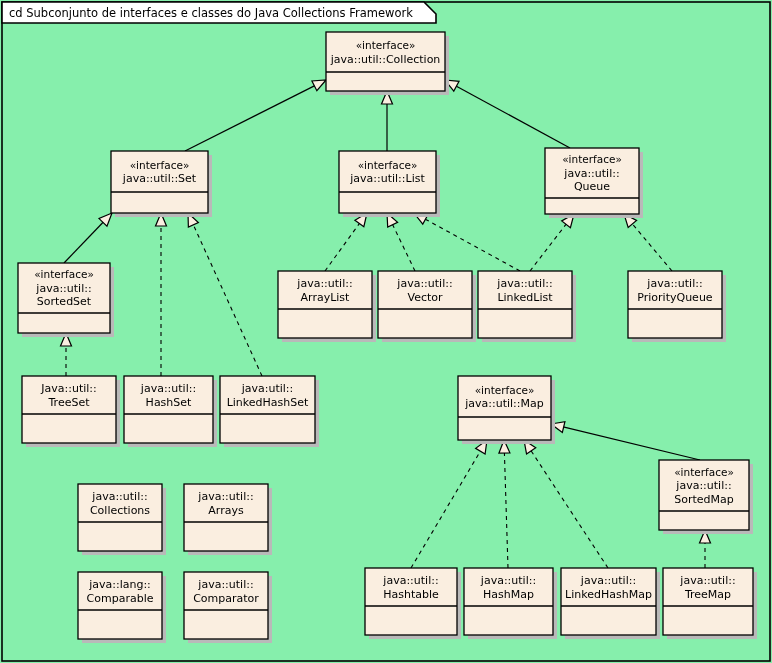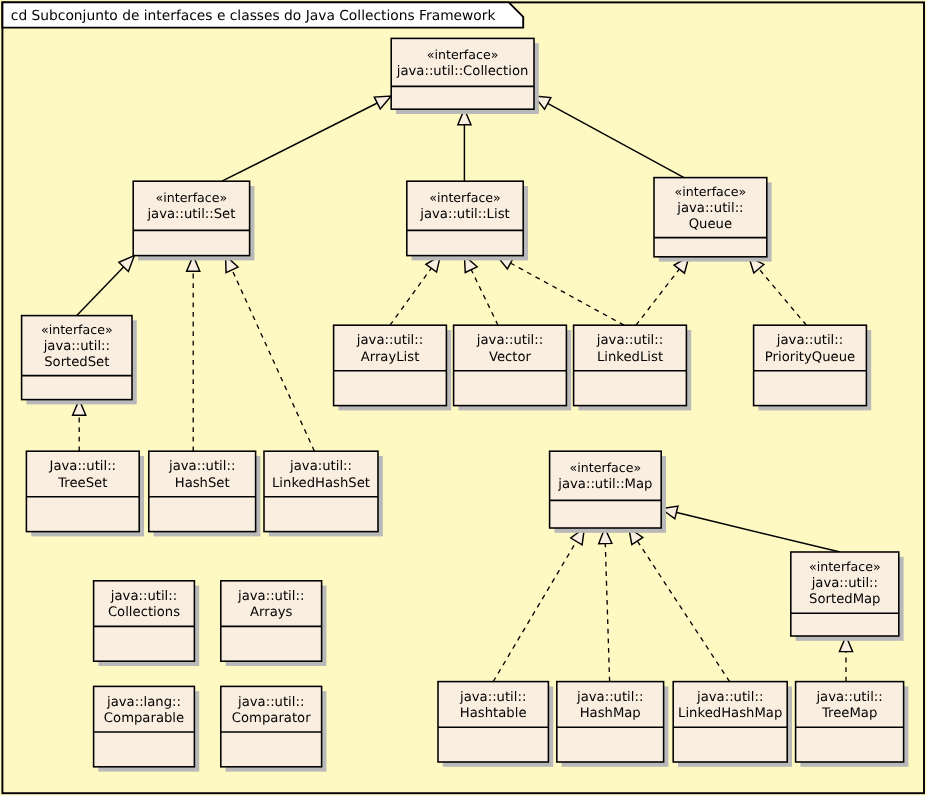--- a/index.html
+++ b/index.html
@@ -8,21 +8,21 @@
     padding: 0;
     background: #ffffff;
   }
   body {
     font-family: "DejaVu Sans", sans-serif;
   }
   #diagram-root {
     position: relative;
     width: 772px;
     height: 663px;
-    background: #fef9c3;
+    background: #86efac;
     overflow: hidden;
   }
   svg.canvas {
     position: absolute;
     left: 0;
     top: 0;
     width: 772px;
     height: 663px;
     display: block;
   }

